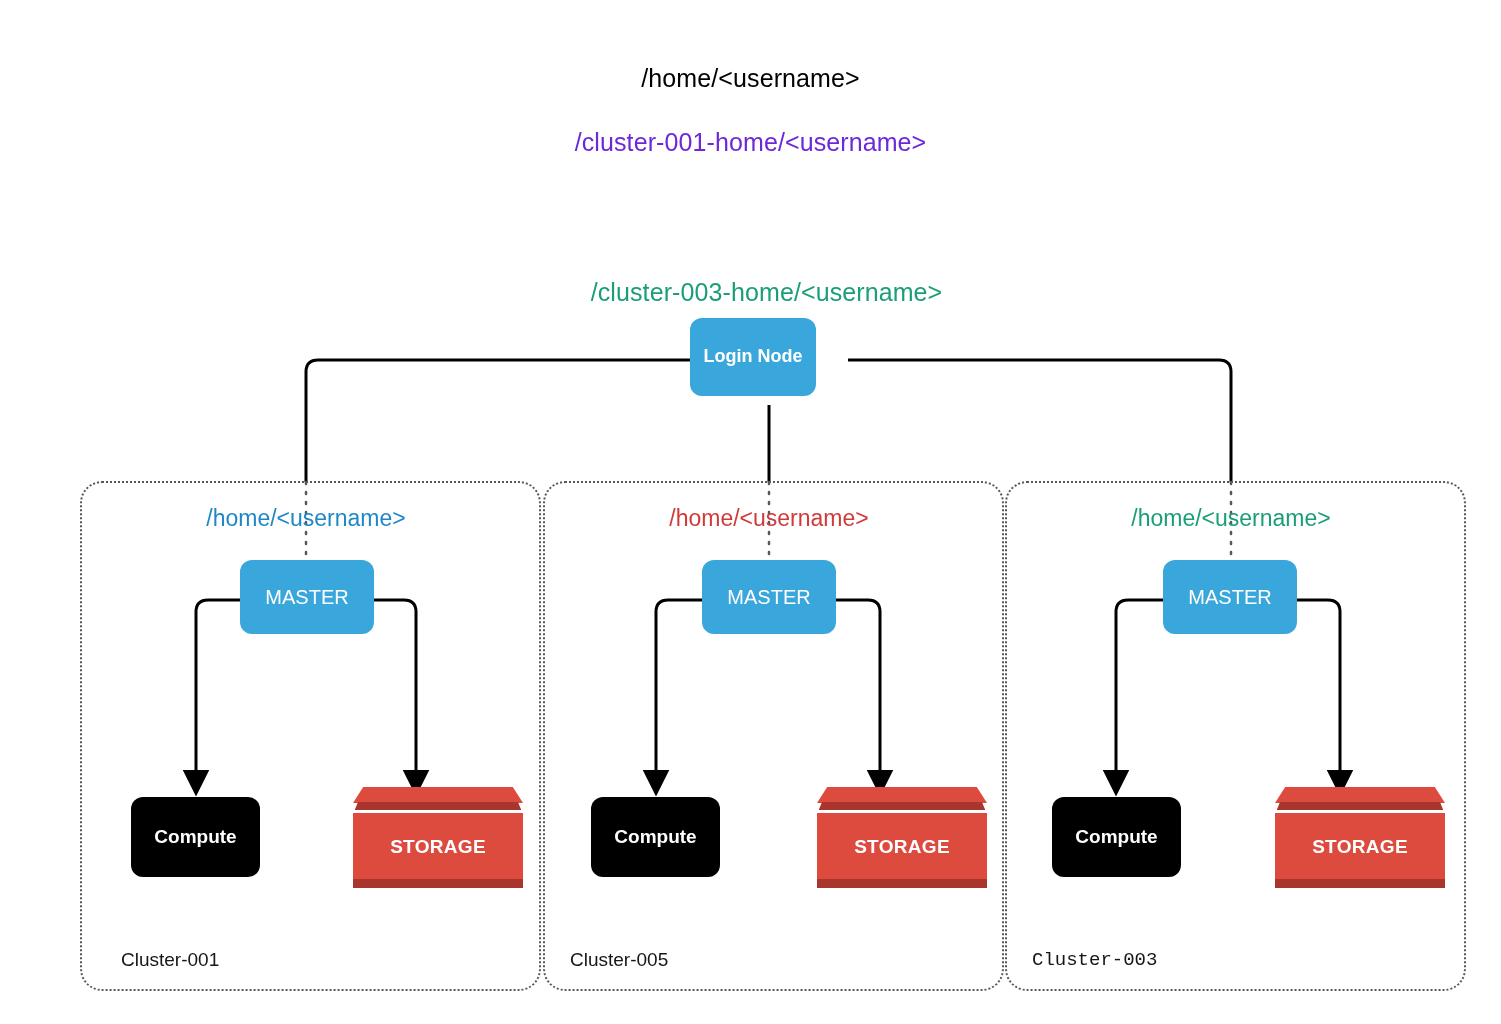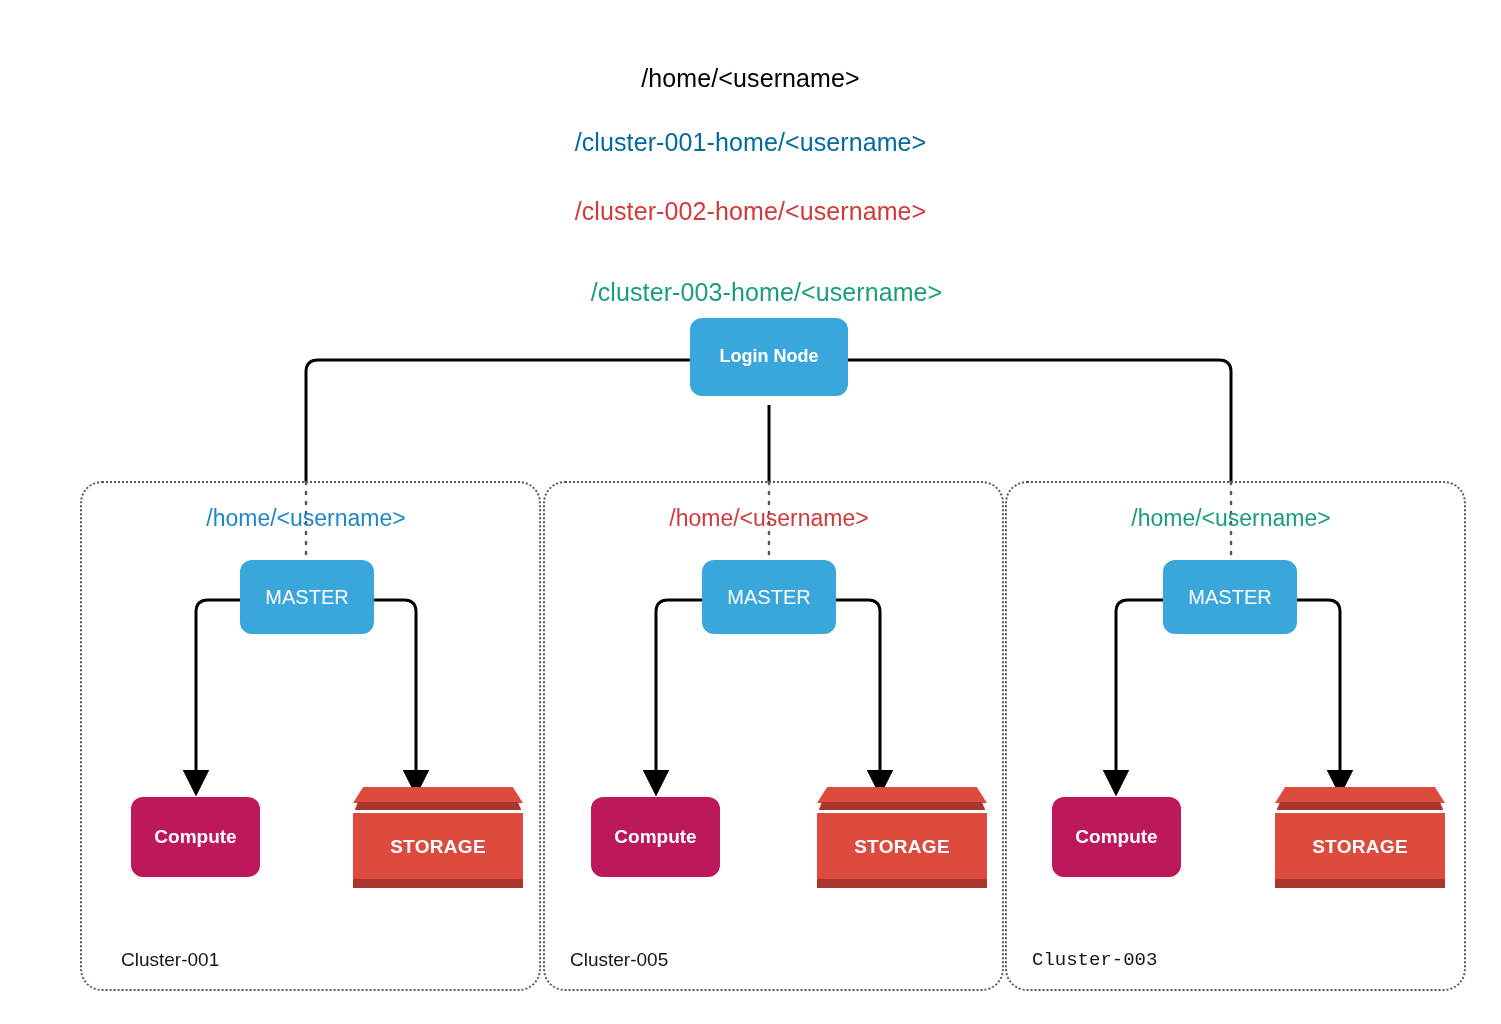--- a/index.html
+++ b/index.html
@@ -32,21 +32,21 @@
     position: absolute;
     width: 100%;
     left: 0;
     text-align: center;
     white-space: nowrap;
     font-size: 25px;
     font-weight: 400;
     letter-spacing: 0.1px;
   }
   .pl-0 { top: 56px;  color: #000000; }
-  .pl-1 { top: 120px; color: #0369a1; }
+  .pl-1 { top: 120px; color: #6d28d9; }
   .pl-2 { top: 189px; color: #d03a3a; }
   .pl-3 { top: 270px; color: #1a9e78; padding-left: 16px; }
 
   
   .node3d {
     position: absolute;
     border-radius: 12px;
     box-sizing: border-box;
     display: flex;
     align-items: center;
@@ -77,21 +77,21 @@
   .n-master .lip { background: #1b6f96; }
 
   .n-login {
     background: #3aa7dc;
     font-size: 18px;
     font-weight: bold;
   }
   .n-login .lip { background: #1b6f96; }
 
   .n-compute {
-    background: #be185d;
+    background: #000000;
     font-size: 19px;
     font-weight: bold;
   }
   .n-compute .lip { background: #115e8c; }
 
   
   .storage {
     position: absolute;
     padding-left: 33px;
   }
@@ -188,24 +188,23 @@
 
     <path d="M 702,592 L 668,592 Q 656,592 656,604 L 656,775" fill="none" stroke="#000000" stroke-width="3" marker-end="url(#arrowhead)"></path>
     <path d="M 836,592 L 868,592 Q 880,592 880,604 L 880,775" fill="none" stroke="#000000" stroke-width="3" marker-end="url(#arrowhead)"></path>
 
     <path d="M 1163,592 L 1128,592 Q 1116,592 1116,604 L 1116,775" fill="none" stroke="#000000" stroke-width="3" marker-end="url(#arrowhead)"></path>
     <path d="M 1297,592 L 1328,592 Q 1340,592 1340,604 L 1340,775" fill="none" stroke="#000000" stroke-width="3" marker-end="url(#arrowhead)"></path>
   </svg>
 
   <div class="path-label pl-0">/home/&lt;username&gt;</div>
   <div class="path-label pl-1">/cluster-001-home/&lt;username&gt;</div>
-  <div class="path-label pl-2">/cluster-002-home/&lt;username&gt;</div>
   <div class="path-label pl-3">/cluster-003-home/&lt;username&gt;</div>
 
-  <div class="node3d n-login" style="left:690px; top:310px; width:158px; height:78px;">
+  <div class="node3d n-login" style="left:690px; top:310px; width:126px; height:78px;">
     <span class="lip"></span>
     <span class="face">Login Node</span>
   </div>
 
   <div class="cluster-box" style="left:80px; top:473px; width:461px; height:510px;"></div>
   <div class="cluster-home home-blue" style="left:106px; top:497px; width:400px;">/home/&lt;username&gt;</div>
   <div class="node3d n-master" style="left:240px; top:552px; width:134px; height:74px;">
     <span class="lip"></span>
     <span class="face">MASTER</span>
   </div>

